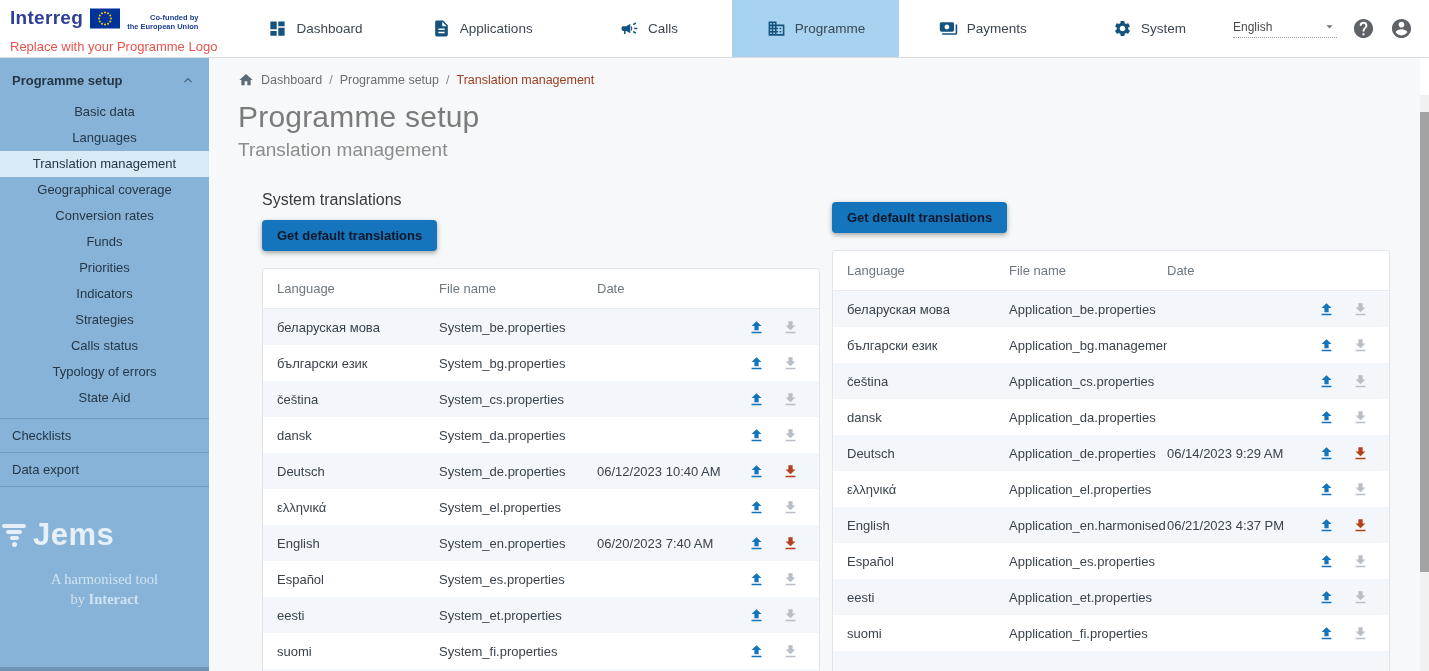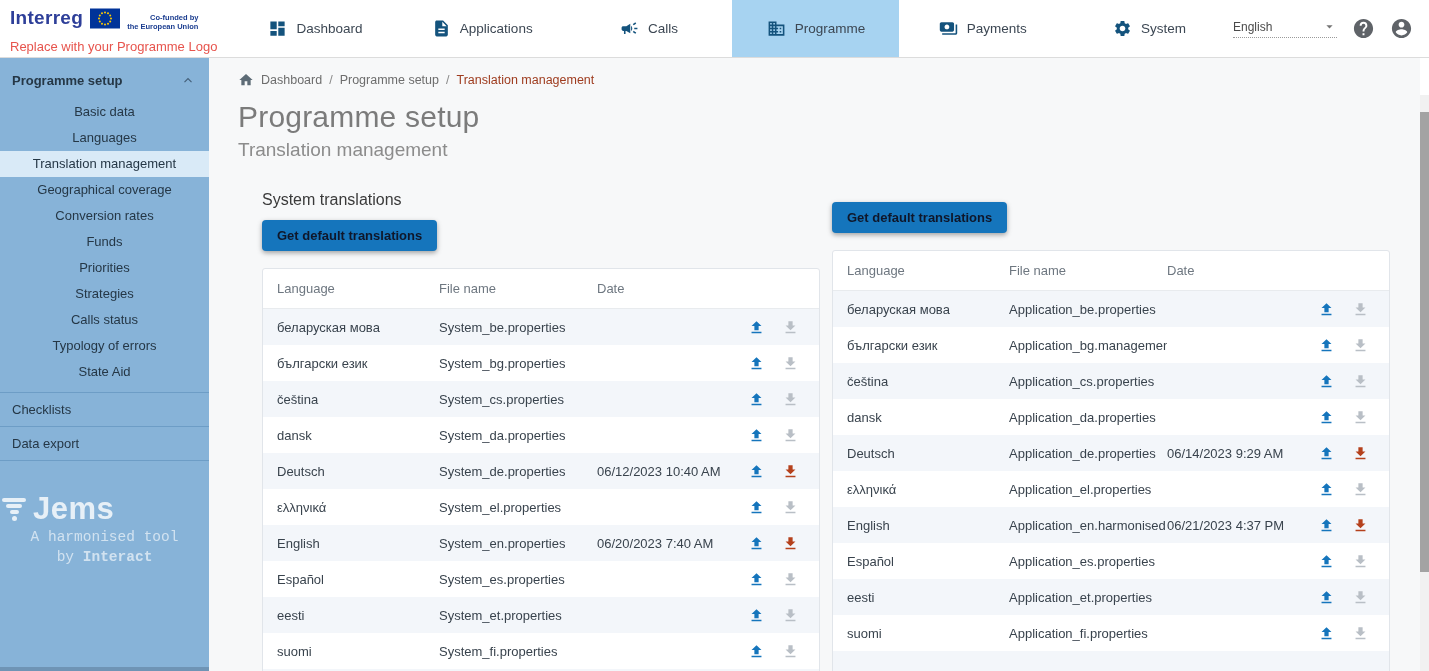--- a/index.html
+++ b/index.html
@@ -44,22 +44,22 @@
   .sb-extra-group { margin-top:7px; }
   .sb-extra { padding:9px 12px; border-top:1px solid #6d9dc6; cursor:pointer; }
   .sb-extra-end { border-top:1px solid #6d9dc6; height:0; }
   .jems { margin-top:30px; text-align:center; }
   .jems-brand { display:flex; align-items:center; justify-content:flex-start; gap:5px;
                 font-size:31px; font-weight:bold; color:rgba(255,255,255,.8); letter-spacing:.5px; }
   .jems-icon { display:inline-flex; flex-direction:column; align-items:center; gap:2px; width:28px; }
   .jems-icon .bar { display:block; height:4px; border-radius:2px; background:rgba(255,255,255,.8); }
   .jems-icon .b1 { width:24px; } .jems-icon .b2 { width:16px; } .jems-icon .b3 { width:9px; }
   .jems-icon .dot { width:5px; height:5px; border-radius:50%; background:rgba(255,255,255,.8); }
-  .jems-tag { font-family:Liberation Mono, monospace; font-size:14.5px; line-height:1.4;
-              color:rgba(255,255,255,.62); margin-top:0; }
+  .jems-tag { font-family:Liberation Serif, serif; font-size:14.5px; line-height:1.4;
+              color:rgba(255,255,255,.62); margin-top:16px; }
   .sb-scroll { position:absolute; bottom:0; left:0; right:0; height:4px; background:#6f94b5; }
 
   
   .content { position:absolute; top:58px; left:209px; right:9px; bottom:0; background:#f7f8f9;
              padding:14px 0 0 29px; overflow:hidden; }
   .breadcrumb { display:flex; align-items:center; gap:7px; font-size:12.5px; color:#6d6d6d; }
   .breadcrumb .home { display:flex; color:#5d6b76; cursor:pointer; }
   .breadcrumb .home svg { width:16px; height:16px; }
   .bc-link { cursor:pointer; }
   .bc-sep { color:#8a8a8a; }
@@ -212,20 +212,21 @@
         </span>
     </div>
     <div>
         <div class="sb-item">Basic data</div>
         <div class="sb-item">Languages</div>
         <div class="sb-item active">Translation management</div>
         <div class="sb-item">Geographical coverage</div>
         <div class="sb-item">Conversion rates</div>
         <div class="sb-item">Funds</div>
         <div class="sb-item">Priorities</div>
+        <div class="sb-item">Indicators</div>
         <div class="sb-item">Strategies</div>
         <div class="sb-item">Calls status</div>
         <div class="sb-item">Typology of errors</div>
         <div class="sb-item">State Aid</div>
       </div>
     <div class="sb-extra-group">
         <div class="sb-extra">Checklists</div>
         <div class="sb-extra">Data export</div>
         <div class="sb-extra-end"></div>
       </div>

